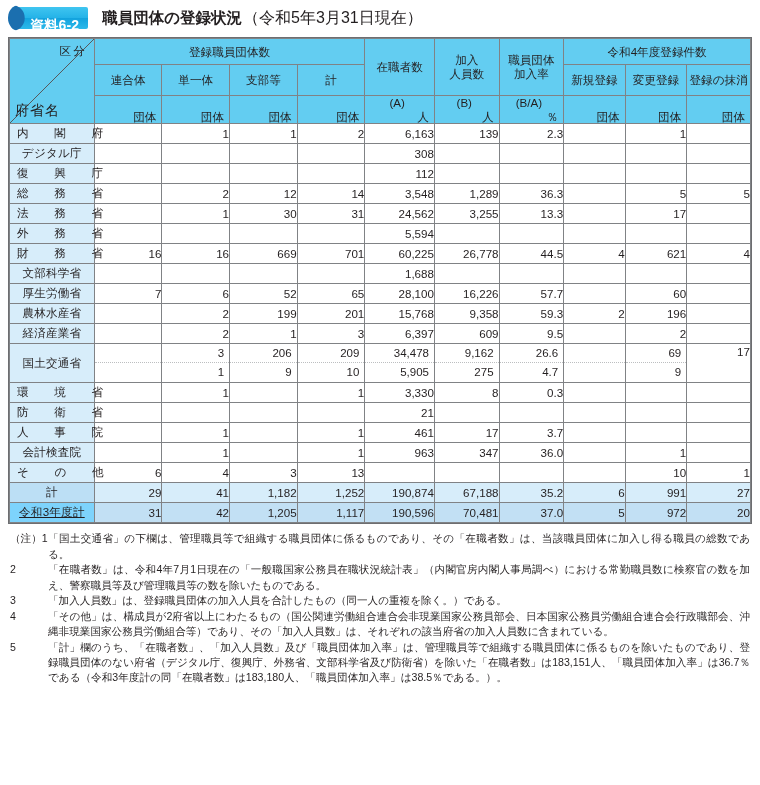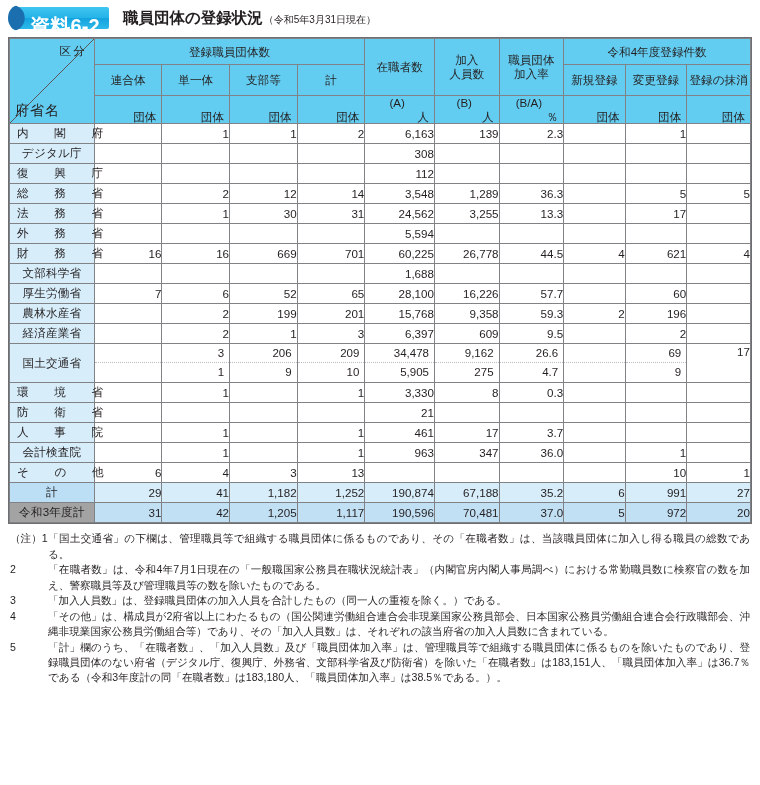--- a/index.html
+++ b/index.html
@@ -25,21 +25,21 @@
   }
   .badge {
     position: relative;
     display: inline-flex;
     align-items: center;
     height: 22px;
     padding: 16px 9px 0 18px;
     border-radius: 2px;
     background: linear-gradient(180deg, #3fc5f0 0%, #25b3e8 48%, #13a3de 52%, #2cb9ea 100%);
     color: #ffffff;
-    font-size: 20px;
+    font-size: 14px;
     font-weight: bold;
     letter-spacing: 0.2px;
     white-space: nowrap;
     box-sizing: border-box;
   }
   .badge::before {
     content: "";
     position: absolute;
     left: -4px;
     top: -2px;
@@ -52,21 +52,21 @@
   .badge .badge-text { position: relative; z-index: 2; }
 
   .title-main {
     margin-left: 14px;
     font-size: 15.5px;
     font-weight: bold;
     color: #231f20;
     white-space: nowrap;
   }
   .title-sub {
-    font-size: 10px;
+    font-size: 16px;
     font-weight: normal;
     margin-left: 1px;
   }
 
   
   .table-wrap {
     margin: 1px 8px 0 8px;
     border: 1.4px solid #6d6e71;
     box-sizing: border-box;
   }
@@ -141,21 +141,21 @@
   td.label.spaced { letter-spacing: 7px; text-indent: 7px; }
   td.num {
     text-align: right;
     padding-right: 5px;
     background: #ffffff;
     font-size: 11.6px;
     font-variant-numeric: tabular-nums;
   }
   tr.total td.label { background: #bcdff5; font-weight: normal; }
   tr.total td.num { background: #d7edfa; }
-  tr.total2 td.label { background: #a3a3a3; }
+  tr.total2 td.label { background: #7dd3fc; text-decoration: underline; }
   tr.total2 td.num { background: #c2e0f4; }
   tr.thickline > td { border-top: 1.4px solid #6d6e71; }
   td.dual { padding: 0; vertical-align: top; }
   td.dual .line {
     height: 19px;
     line-height: 19px;
     text-align: right;
     padding-right: 5px;
     box-sizing: border-box;
   }

